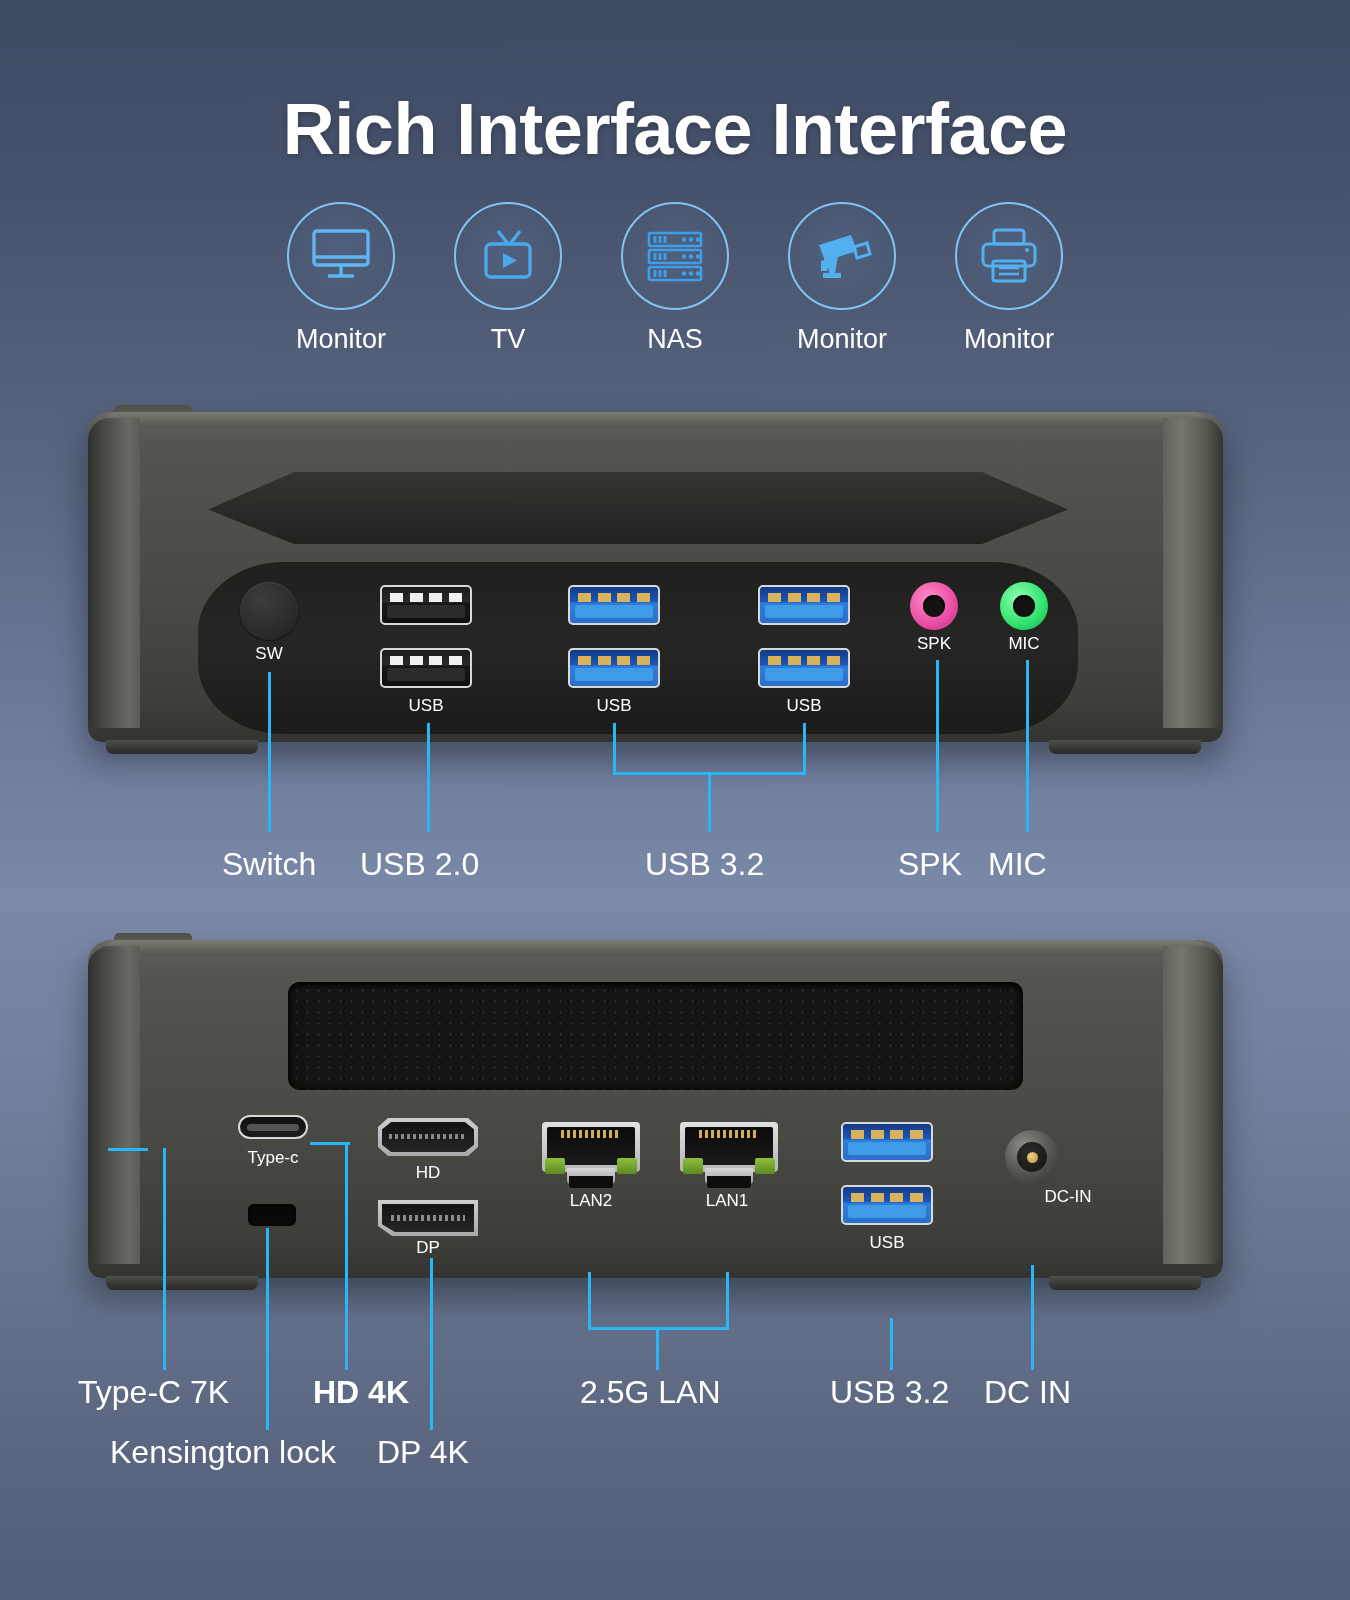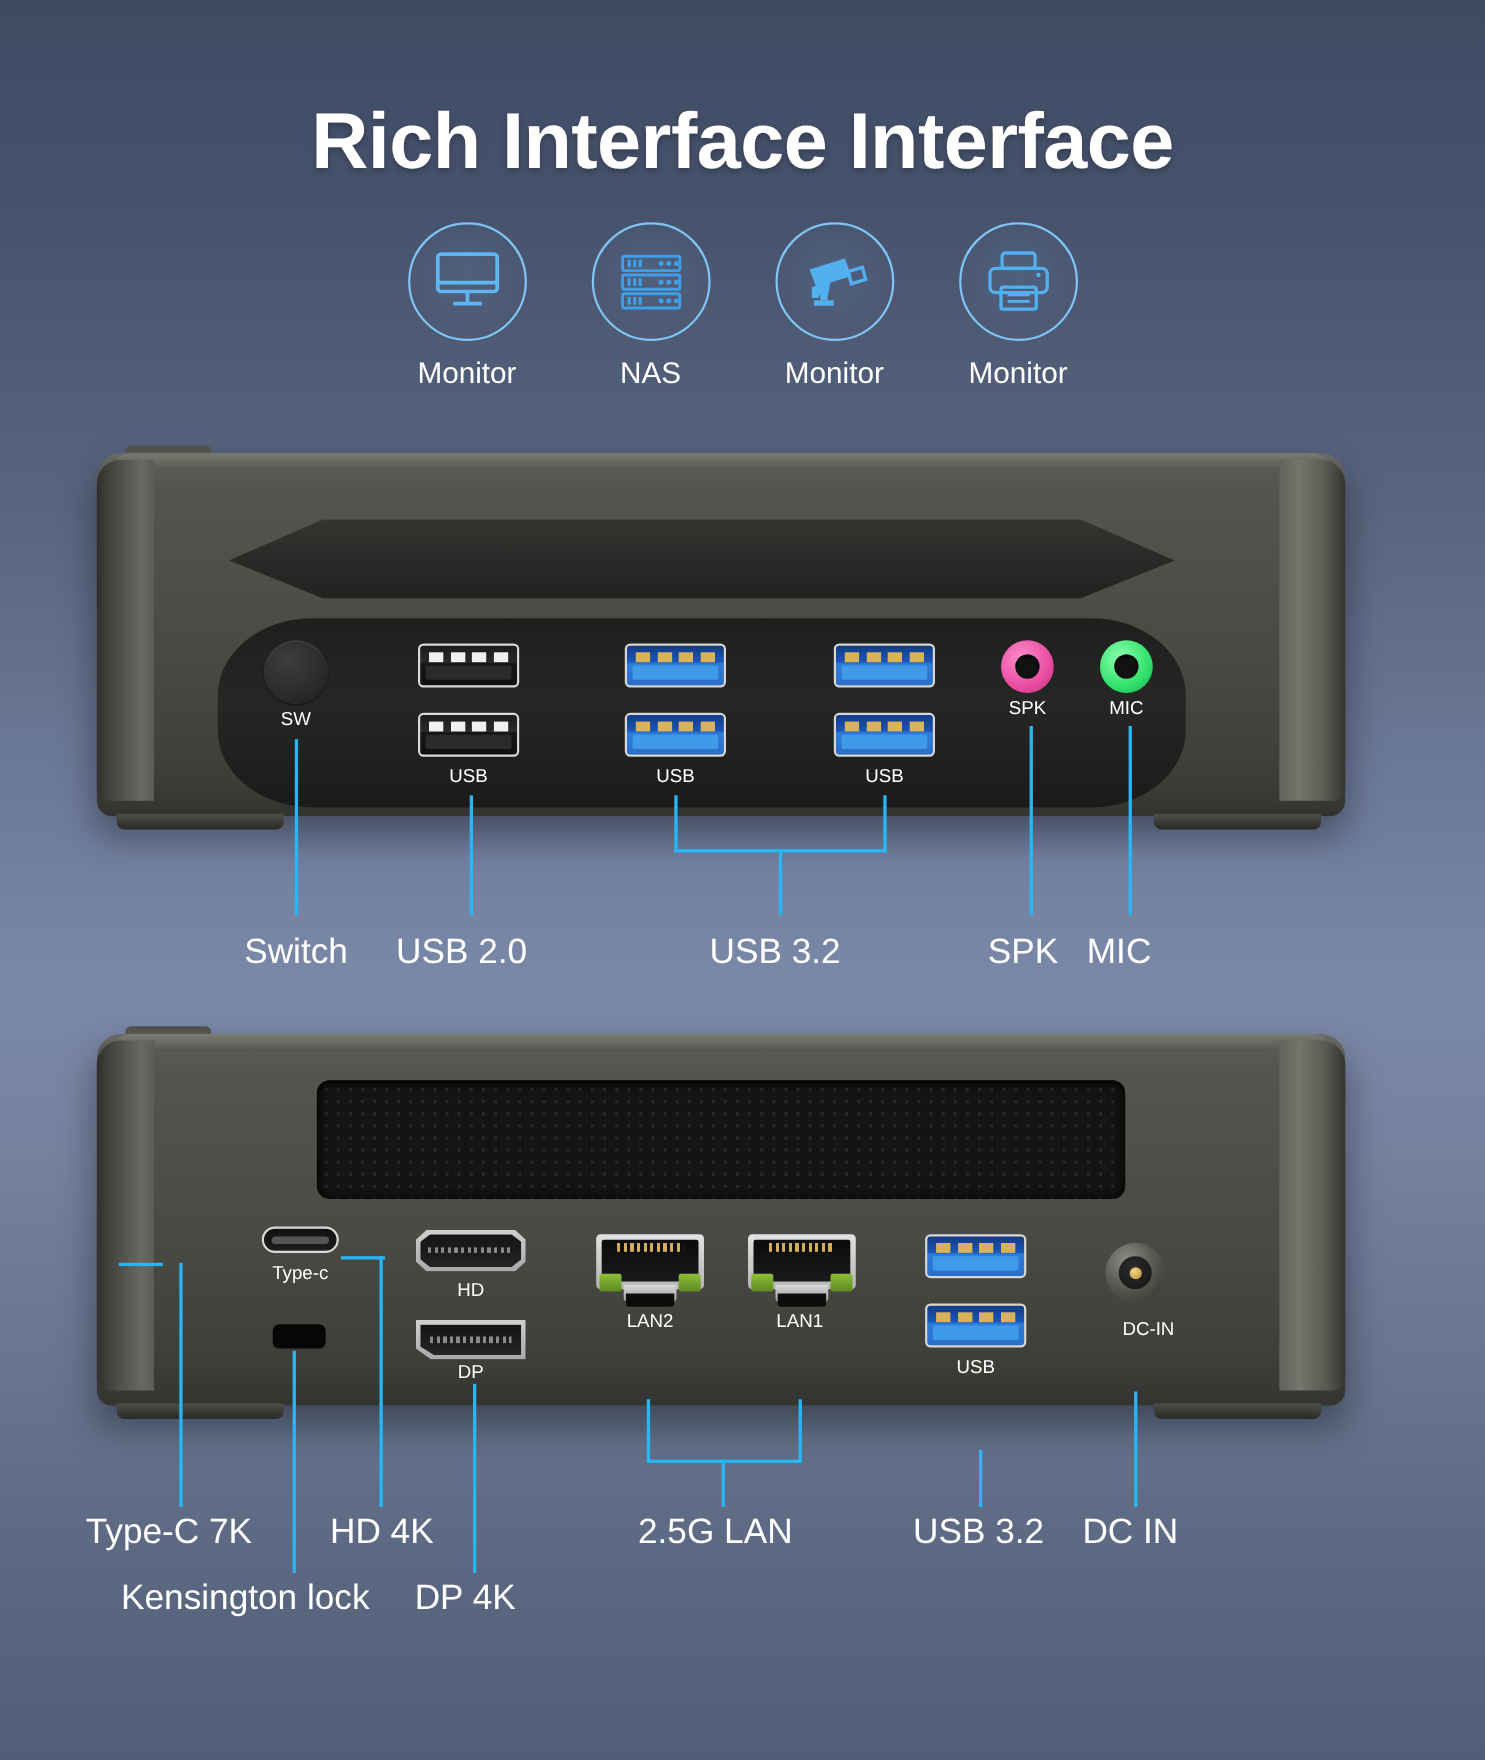--- a/index.html
+++ b/index.html
@@ -190,20 +190,31 @@
       <svg width="62" height="58" viewBox="0 0 62 58" fill="none" stroke="#5fb6f0" stroke-width="3.4">
         <rect x="4" y="4" width="54" height="34" rx="3"></rect>
         <line x1="4" y1="30" x2="58" y2="30"></line>
         <line x1="31" y1="38" x2="31" y2="48"></line>
         <line x1="18" y1="49" x2="44" y2="49"></line>
       </svg>
     </div>
     <div class="icon-label">Monitor</div>
   </div>
 
+  <div class="icon-cell">
+    <div class="icon-circle">
+      <svg width="62" height="58" viewBox="0 0 62 58" fill="none" stroke="#4aa8ec" stroke-width="3.4">
+        <line x1="21" y1="4" x2="31" y2="17"></line>
+        <line x1="43" y1="4" x2="33" y2="17"></line>
+        <rect x="9" y="17" width="44" height="33" rx="5"></rect>
+        <path d="M26 26 L40 33.5 L26 41 Z" fill="#4aa8ec" stroke="none"></path>
+      </svg>
+    </div>
+    <div class="icon-label">TV</div>
+  </div>
 
   <div class="icon-cell">
     <div class="icon-circle">
       <svg width="62" height="58" viewBox="0 0 62 58" fill="none" stroke="#3f9ee8" stroke-width="2.6">
         <rect x="5" y="6" width="52" height="13" rx="1.5"></rect>
         <rect x="5" y="23" width="52" height="13" rx="1.5"></rect>
         <rect x="5" y="40" width="52" height="13" rx="1.5"></rect>
         <g stroke-width="3">
           <line x1="11" y1="9" x2="11" y2="16"></line>
             <line x1="16" y1="9" x2="16" y2="16"></line>
@@ -433,21 +444,21 @@
       </div>
     <div class="tongue"></div>
   </div>
   <div class="port-label" style="left:749px;top:293px;width:100px;">USB</div>
 
   <div class="dcjack" style="left:917px;top:190px;">
     <div class="ring">
       <div class="pin"></div>
     </div>
   </div>
-  <div class="port-label" style="left:906px;top:247px;width:100px;margin-top:12px;">DC-IN</div>
+  <div class="port-label" style="left:930px;top:247px;width:100px;">DC-IN</div>
 </div>
 
 <div class="cl cl-h" style="left:108px;top:1148px;width:40px;"></div>
 <div class="cl cl-v" style="left:163px;top:1148px;height:222px;"></div>
 
 <div class="cl cl-v" style="left:266px;top:1228px;height:202px;"></div>
 
 <div class="cl cl-h" style="left:310px;top:1142px;width:40px;"></div>
 <div class="cl cl-v" style="left:345px;top:1142px;height:228px;"></div>
 
@@ -457,17 +468,17 @@
 <div class="cl cl-v" style="left:726px;top:1272px;height:58px;"></div>
 <div class="cl cl-h" style="left:588px;top:1327px;width:141px;"></div>
 <div class="cl cl-v" style="left:656px;top:1327px;height:43px;"></div>
 
 <div class="cl cl-v" style="left:890px;top:1318px;height:52px;"></div>
 
 <div class="cl cl-v" style="left:1031px;top:1265px;height:105px;"></div>
 
 <div class="callout-label" style="left:78px;top:1374px;">Type-C 7K</div>
 <div class="callout-label" style="left:110px;top:1434px;">Kensington lock</div>
-<div class="callout-label" style="left:300px;top:1374px;">HD 4K</div>
+<div class="callout-label" style="left:313px;top:1374px;font-weight:bold;">HD 4K</div>
 <div class="callout-label" style="left:377px;top:1434px;">DP 4K</div>
 <div class="callout-label" style="left:580px;top:1374px;">2.5G LAN</div>
 <div class="callout-label" style="left:830px;top:1374px;">USB 3.2</div>
 <div class="callout-label" style="left:984px;top:1374px;">DC IN</div>
 
 </body></html>

